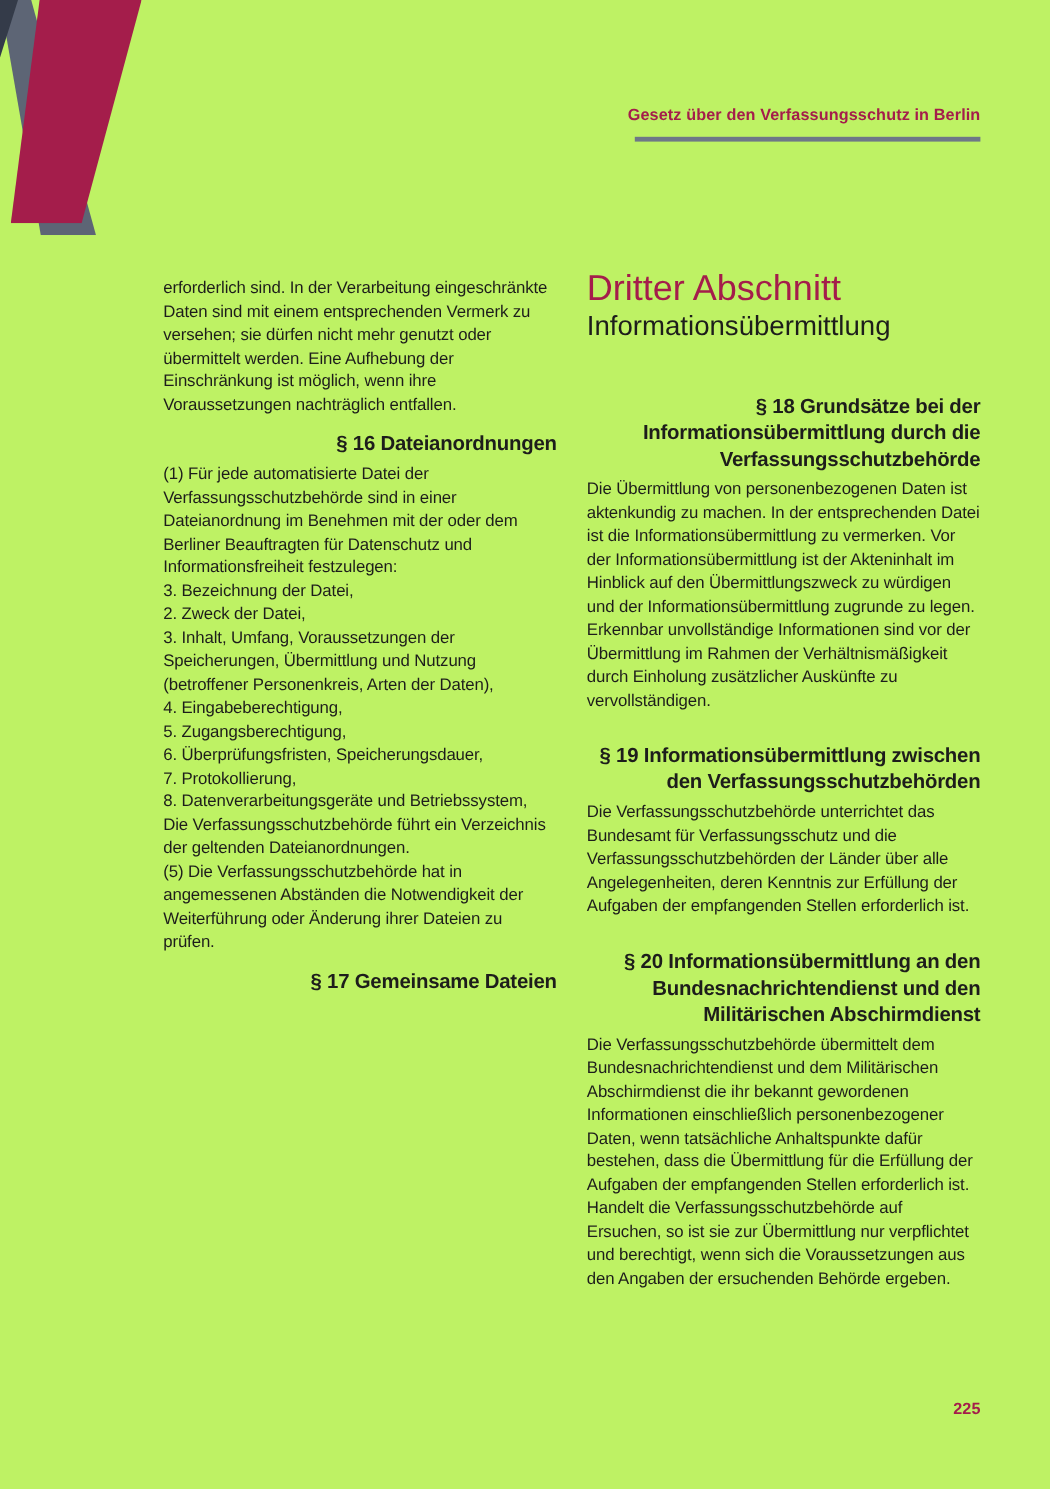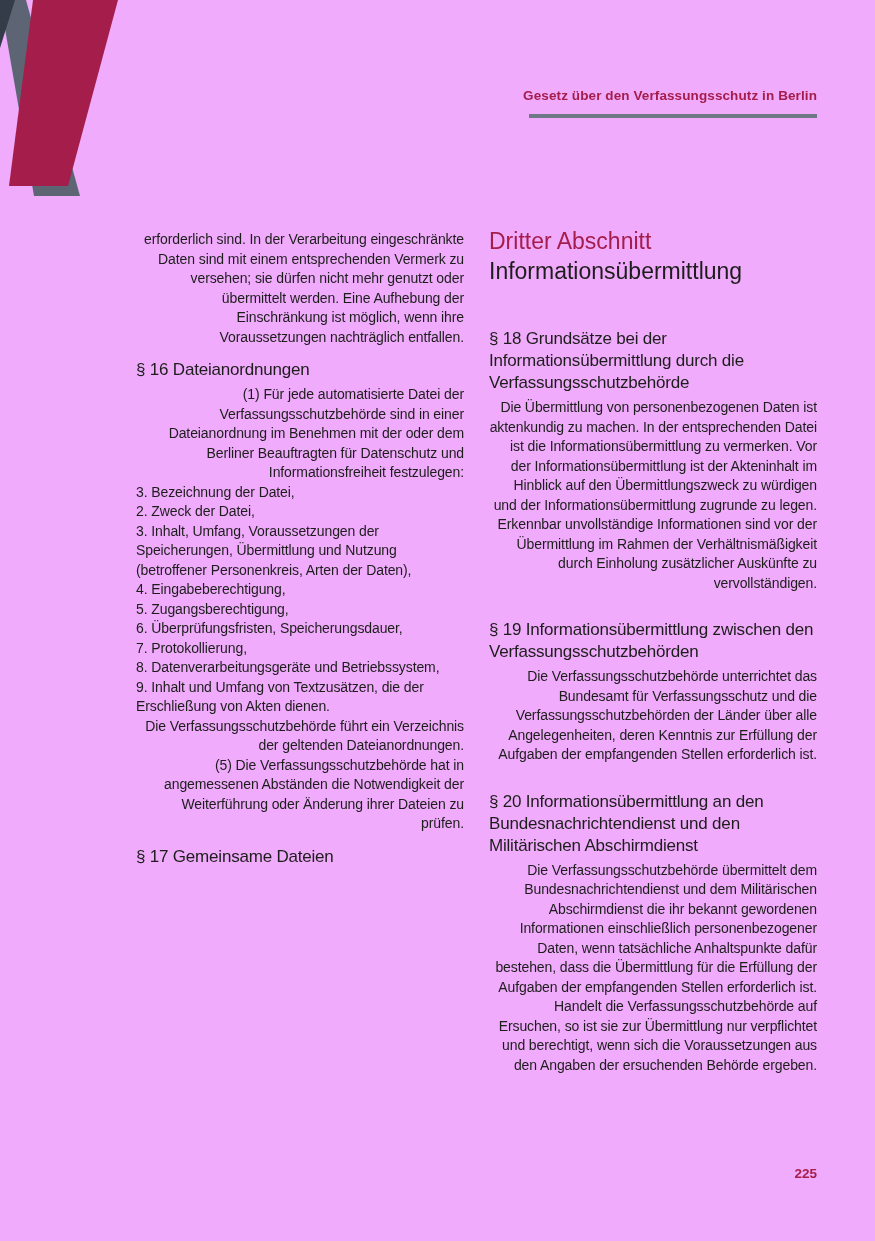--- a/index.html
+++ b/index.html
@@ -1,19 +1,19 @@
 <!DOCTYPE html>
 <html><head>
 <meta charset="utf-8">
 <style>
   html,body { margin:0; padding:0; background:#e6e4e1; }
   .page {
     position:relative;
     width:875px; height:1241px;
-    background:#f0abfc;
+    background:#bef264;
     font-family:"Liberation Sans","DejaVu Sans",sans-serif;
     color:#1d1d1b;
     overflow:hidden;
   }
 
   
   .ribbon-gray {
     position:absolute; left:0; top:0; width:130px; height:196px;
     background:#5d6575;
     clip-path:polygon(0 0, 26px 0, 80px 196px, 34px 196px);
@@ -41,36 +41,36 @@
   }
 
   
   .col { position:absolute; width:328px; }
   .col-left  { left:136px; top:230px; }
   .col-right { left:489px; top:226px; }
 
   .para {
     font-size:14px; line-height:19.5px; letter-spacing:-0.1px;
     margin:0;
-    text-align:right;
   }
   .list-item {
     font-size:14px; line-height:19.5px; letter-spacing:-0.1px;
   }
 
   .section { margin-top:12px; }
   .section-heading {
-    font-size:17px; line-height:22px; font-weight:400;
+    font-size:17px; line-height:22px; font-weight:700;
     letter-spacing:-0.2px; color:#1d1d1b;
     margin:0 0 4px 0;
+    text-align:right;
   }
 
   .chapter { margin:0 0 42px 0; }
   .chapter-accent {
-    font-size:23px; line-height:30px; font-weight:400; color:#a41d4b;
+    font-size:30px; line-height:30px; font-weight:400; color:#a41d4b;
   }
   .chapter-main {
     font-size:23px; line-height:30px; font-weight:400; color:#1d1d1b;
   }
   .col-right .section:first-of-type { margin-top:0; }
   .col-right .section { margin-top:26px; }
 
   .page-number {
     position:absolute; top:1166px; right:58px;
     font-size:13.5px; font-weight:700; color:#a41d4b;
@@ -96,21 +96,20 @@
       <p class="para">(1) Für jede automatisierte Datei der Verfassungsschutzbehörde sind in einer Dateianordnung im Benehmen mit der oder dem Berliner Beauftragten für Datenschutz und Informationsfreiheit festzulegen:</p>
       <div>
         <div class="list-item">3. Bezeichnung der Datei,</div>
         <div class="list-item">2. Zweck der Datei,</div>
         <div class="list-item">3. Inhalt, Umfang, Voraussetzungen der Speicherungen, Übermittlung und Nutzung (betroffener Personenkreis, Arten der Daten),</div>
         <div class="list-item">4. Eingabeberechtigung,</div>
         <div class="list-item">5. Zugangsberechtigung,</div>
         <div class="list-item">6. Überprüfungsfristen, Speicherungsdauer,</div>
         <div class="list-item">7. Protokollierung,</div>
         <div class="list-item">8. Datenverarbeitungsgeräte und Betriebssystem,</div>
-        <div class="list-item">9. Inhalt und Umfang von Textzusätzen, die der Erschließung von Akten dienen.</div>
       </div>
       <p class="para">Die Verfassungsschutzbehörde führt ein Verzeichnis der geltenden Dateianordnungen.</p>
       <p class="para">(5) Die Verfassungsschutzbehörde hat in angemessenen Abständen die Notwendigkeit der Weiterführung oder Änderung ihrer Dateien zu prüfen.</p>
     </div>
 
     <div class="section">
       <h2 class="section-heading">§ 17 Gemeinsame Dateien</h2>
     </div>
   </div>
 

